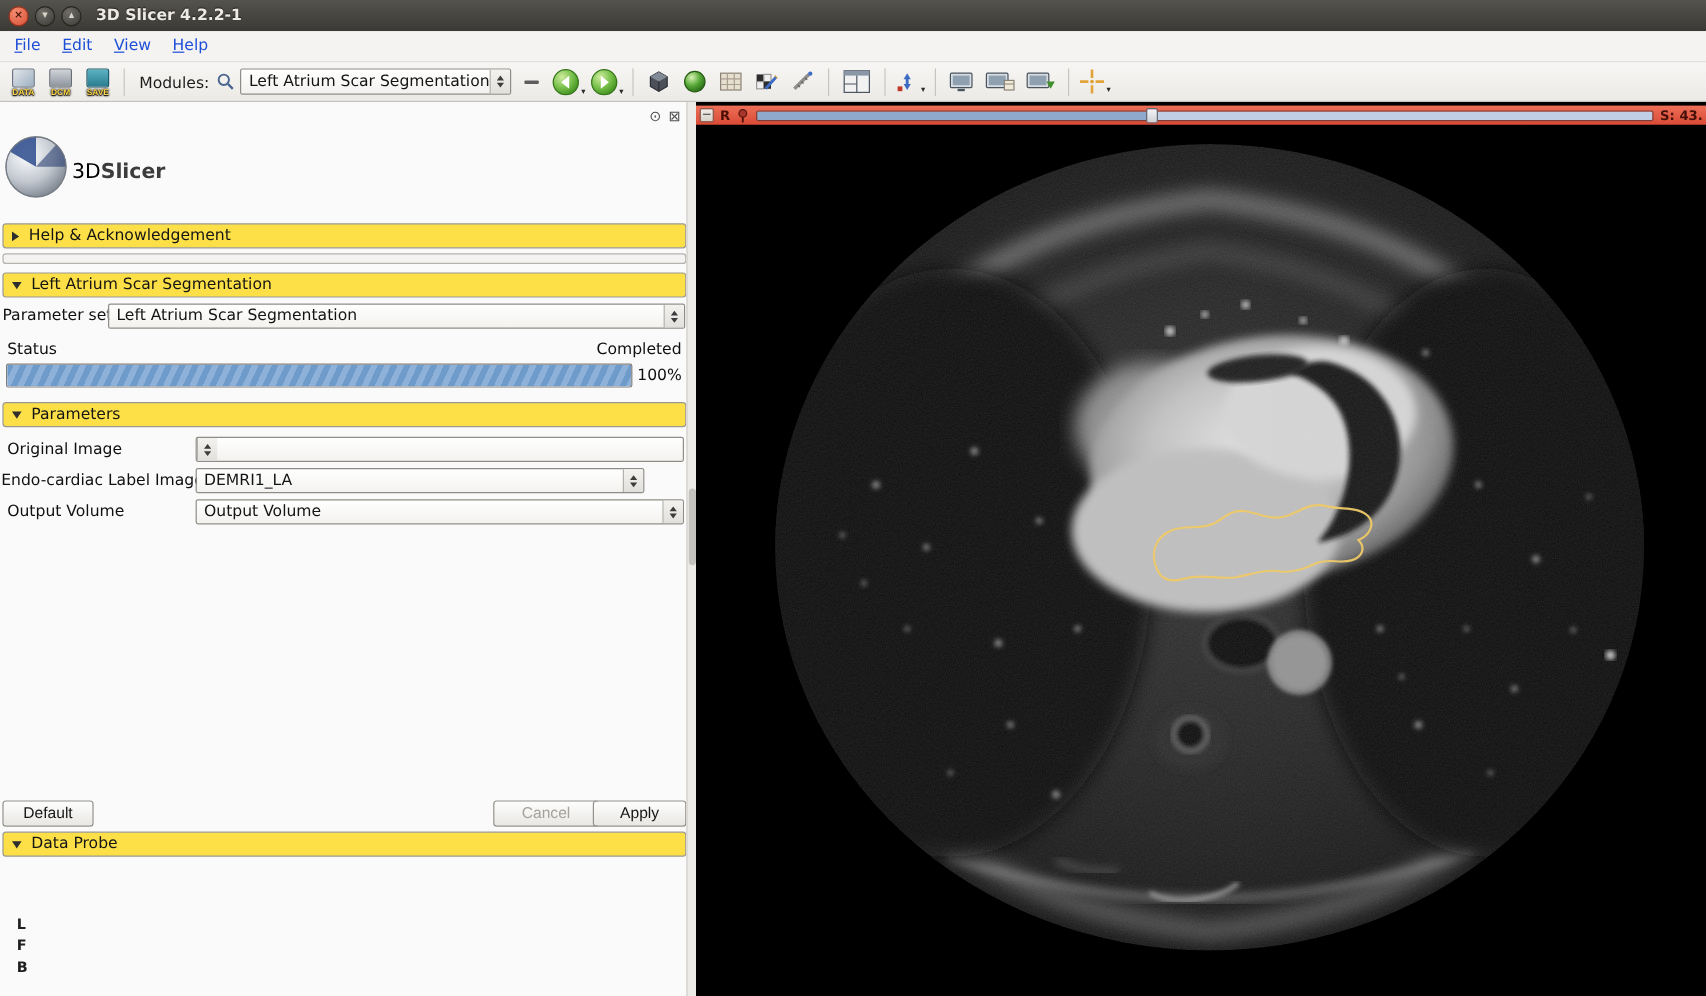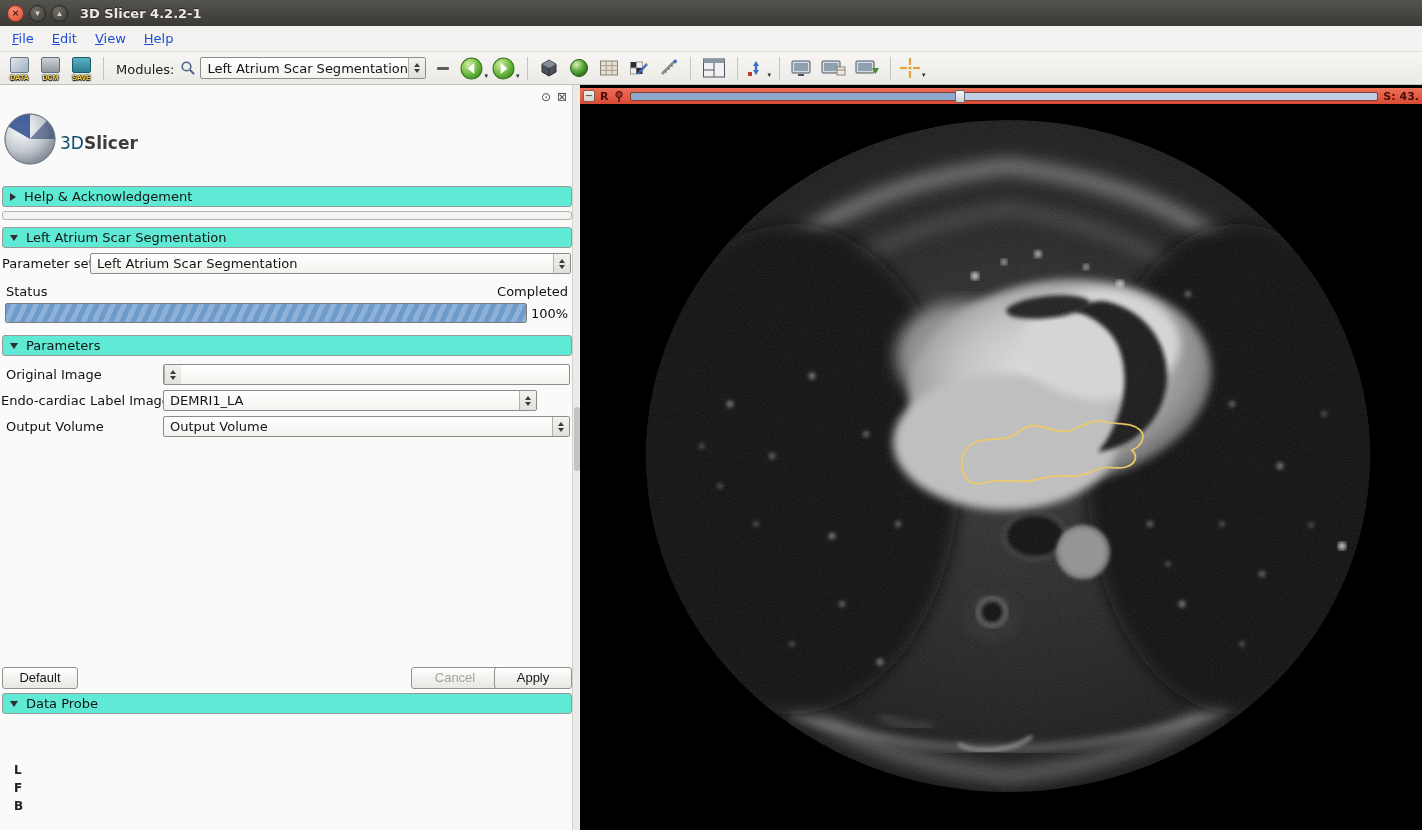--- a/index.html
+++ b/index.html
@@ -54,25 +54,25 @@
 
   
   .main { position:absolute; top:85px; left:0; right:0; bottom:0; }
   .panel { position:absolute; top:0; left:0; width:572px; height:745px; background:#fbfafa; overflow:hidden; }
   .vscroll { position:absolute; top:0; left:572px; width:8px; height:745px; background:#edebe8; border-left:1px solid #d2d0cb; }
   .vthumb { position:absolute; top:322px; left:1px; width:6px; height:64px; background:#c5c3be; border-radius:3px; }
 
   .dock-ico { position:absolute; top:6px; font-size:12px; line-height:12px; color:#4f4f4f; cursor:default; }
   .logo { position:absolute; left:2px; top:26px; width:56px; height:56px; }
   .logo-text { position:absolute; left:60px; top:48px; font-size:17px; }
-  .logo-3d { color:#0c4a6e; }
+  .logo-3d { color:#000000; }
   .logo-slicer { color:#3c3c3c; font-weight:bold; }
 
   .collapsible { position:absolute; left:2px; width:570px; height:21px; border:1px solid #9b9995;
-    border-radius:3px; background:#5eead4; display:flex; align-items:center; gap:8px; padding:0 7px; color:#151515; }
+    border-radius:3px; background:#fde047; display:flex; align-items:center; gap:8px; padding:0 7px; color:#151515; }
   .tri-right { width:0; height:0; border-top:4px solid transparent; border-bottom:4px solid transparent; border-left:6px solid #2e2e2e; }
   .tri-down  { width:0; height:0; border-left:4px solid transparent; border-right:4px solid transparent; border-top:6px solid #2e2e2e; }
   .thinbar { position:absolute; left:2px; width:570px; height:9px; border:1px solid #b5b3ae; border-radius:3px; background:#f4f3f1; }
 
   .plabel { position:absolute; white-space:nowrap; color:#101010; }
   .pcombo { position:absolute; }
 
   .progress { position:absolute; left:5px; top:218px; width:522px; height:20px; border:1px solid #7f7d78;
     border-radius:2px; overflow:hidden; background:#fff; }
   .progress .fill { height:100%; width:100%;

